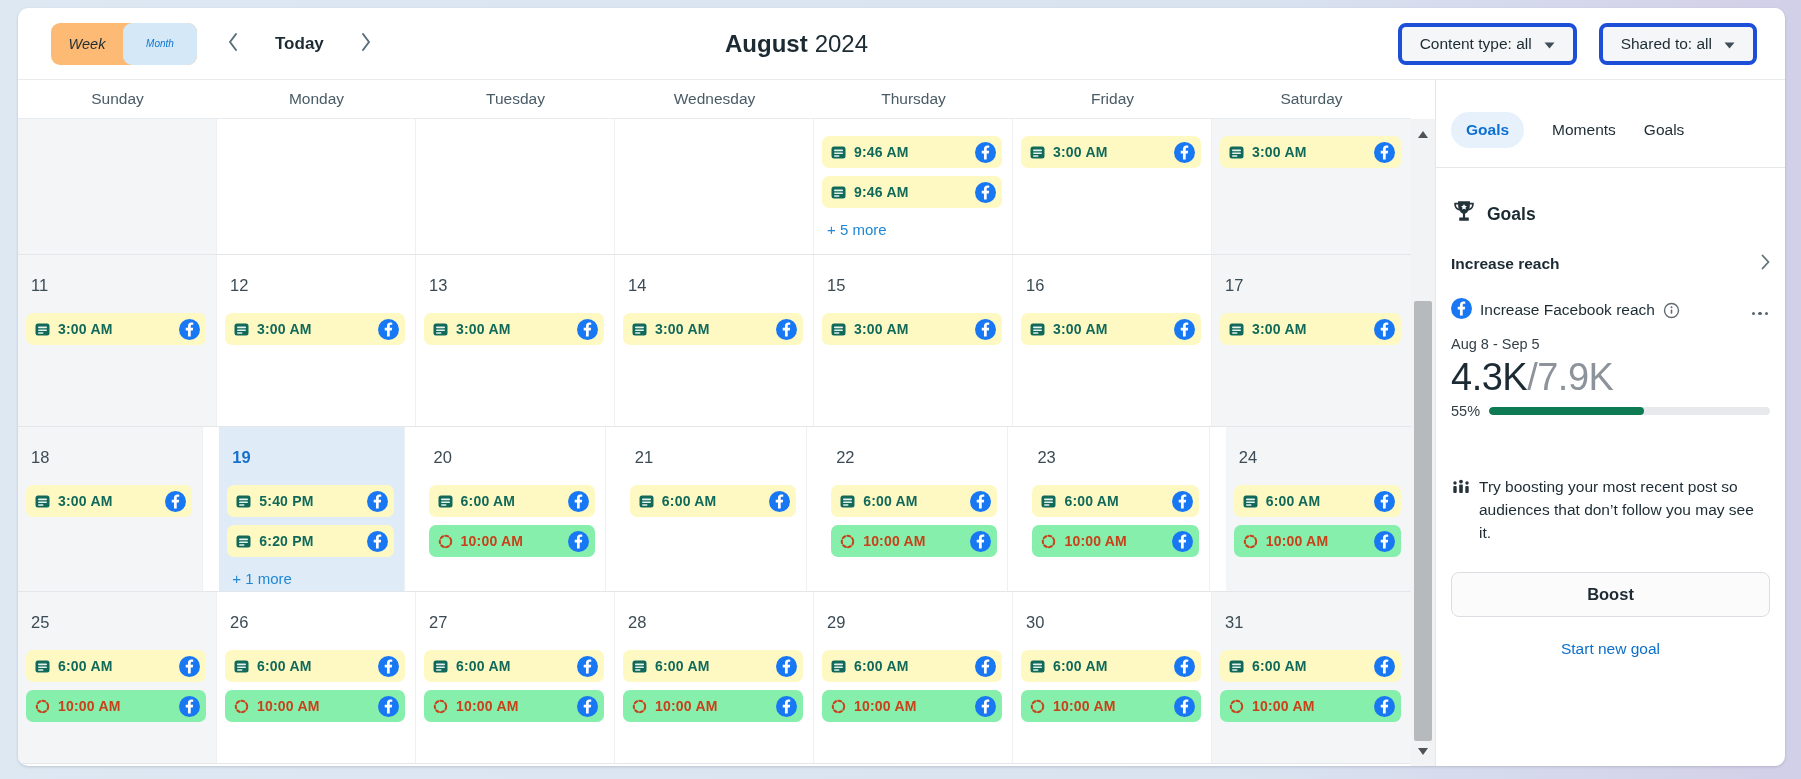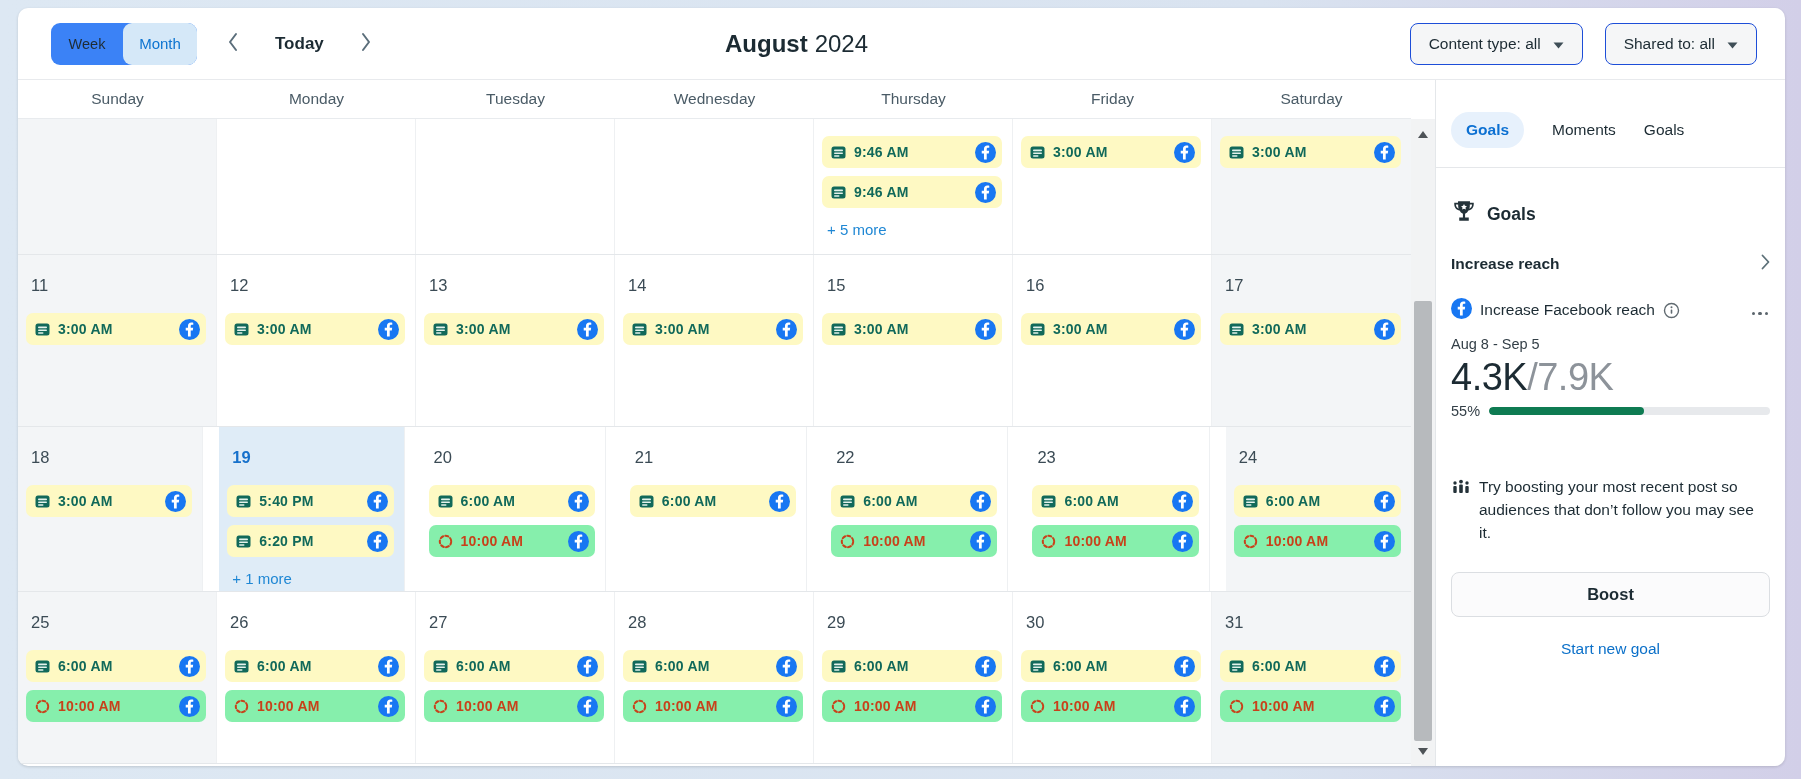--- a/index.html
+++ b/index.html
@@ -6,31 +6,31 @@
     font-family:"Liberation Sans", sans-serif;
     background:linear-gradient(90deg,#dde8f3 0%,#d9e3f0 70%,#d2cfe8 100%);}
   *{box-sizing:border-box;}
 
   .card{position:absolute;left:18px;top:8px;width:1767px;height:758px;background:#fff;
     border-radius:10px;box-shadow:0 1px 3px rgba(0,0,0,.15);overflow:hidden;display:flex;flex-direction:column;}
 
   
   .toolbar{height:72px;flex:0 0 72px;display:flex;align-items:center;position:relative;
     padding:0 28px 0 33px;border-bottom:1px solid #e8eaed;}
-  .seg{position:relative;width:146px;height:42px;background:#3b82f6;border-radius:9px;display:flex;}
+  .seg{position:relative;width:146px;height:42px;background:#fdba74;border-radius:9px;display:flex;font-style:italic;}
   .seg-week{width:72px;height:42px;display:flex;align-items:center;justify-content:center;
     font-size:14.5px;color:#1f2c33;cursor:pointer;}
   .seg-month{position:absolute;right:0;top:0;width:74px;height:42px;background:#d5e8f8;border-radius:9px;
-    display:flex;align-items:center;justify-content:center;font-size:15px;color:#0d74d1;cursor:pointer;}
+    display:flex;align-items:center;justify-content:center;font-size:10px;color:#0d74d1;cursor:pointer;}
   .nav-arrow{margin-left:26px;cursor:pointer;display:flex;align-items:center;padding:4px;}
   .today-btn{margin:0 32px;font-size:17px;font-weight:700;color:#1c2b33;cursor:pointer;}
   .page-title{position:absolute;left:707px;top:22px;font-size:24px;color:#1c2b33;}
   .page-title .m{font-weight:700;margin-right:7px;}
   .toolbar-right{margin-left:auto;display:flex;gap:22px;}
-  .drop-btn{height:42px;background:#f5f6f7;border:1px solid #1d4ed8;border-radius:8px;
+  .drop-btn{height:42px;background:#f5f6f7;border:4px solid #1d4ed8;border-radius:8px;
     display:flex;align-items:center;gap:12px;padding:0 18px;font-size:15.5px;color:#1c2b33;cursor:pointer;}
 
   
   .main{flex:1;display:flex;min-height:0;}
   .cal-wrap{width:1417px;flex:0 0 1417px;display:flex;flex-direction:column;min-height:0;}
   .day-head{height:39px;flex:0 0 39px;margin-right:24px;display:grid;grid-template-columns:repeat(7,1fr);
     align-items:center;border-bottom:1px solid #e8ebee;}
   .day-header{text-align:center;font-size:15.5px;color:#4a5b66;}
   .cal-scroll{flex:1;display:flex;min-height:0;overflow:hidden;}
   .cal-grid{width:1393px;flex:0 0 1393px;}

